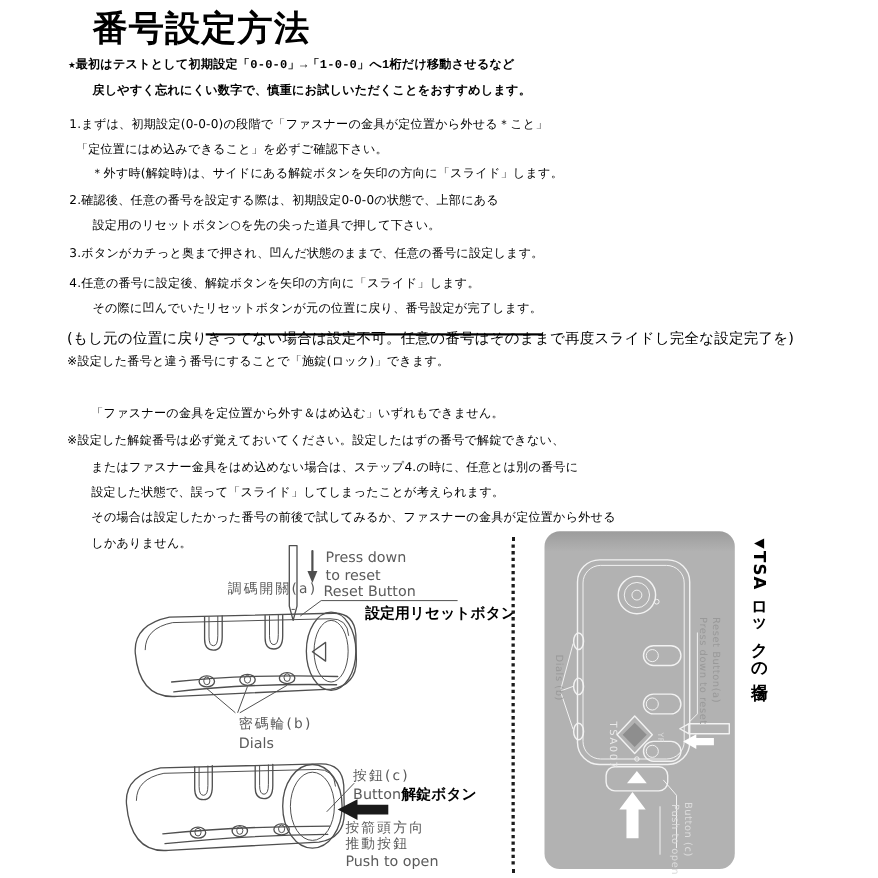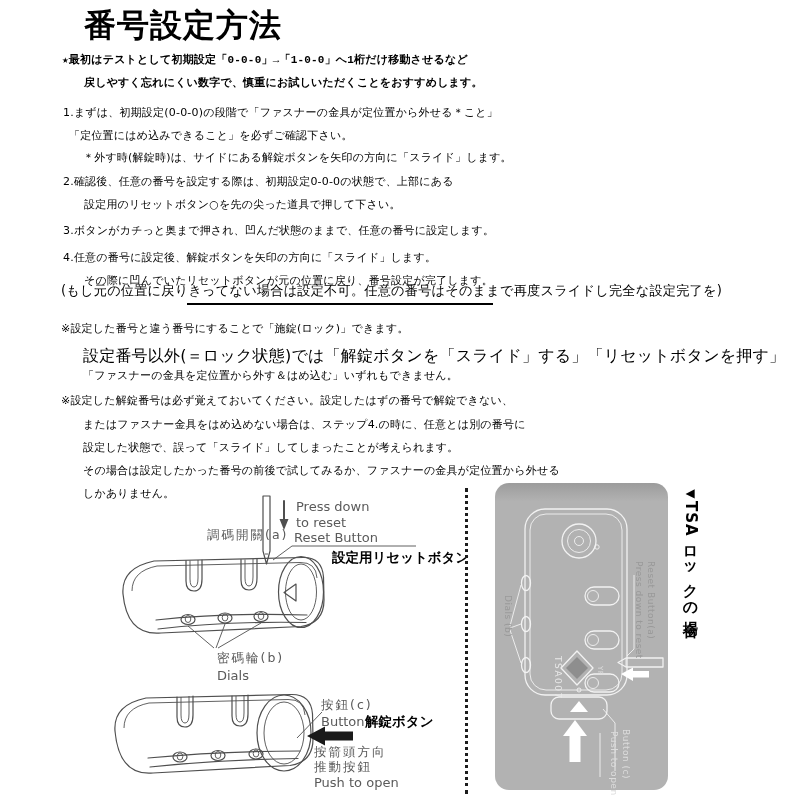--- a/index.html
+++ b/index.html
@@ -45,23 +45,22 @@
   <div class="tl b" style="top:54px;left:62px">★最初はテストとして初期設定「0-0-0」→「1-0-0」へ1桁だけ移動させるなど</div>
   <div class="tl b" style="top:77px;left:84px">戻しやすく忘れにくい数字で、慎重にお試しいただくことをおすすめします。</div>
   <div class="tl" style="top:106px;left:63px">1.まずは、初期設定(0-0-0)の段階で「ファスナーの金具が定位置から外せる＊こと」</div>
   <div class="tl" style="top:129px;left:69px">「定位置にはめ込みできること」を必ずご確認下さい。</div>
   <div class="tl" style="top:151px;left:83px">＊外す時(解錠時)は、サイドにある解錠ボタンを矢印の方向に「スライド」します。</div>
   <div class="tl" style="top:175px;left:63px">2.確認後、任意の番号を設定する際は、初期設定0-0-0の状態で、上部にある</div>
   <div class="tl" style="top:198px;left:84px">設定用のリセットボタン○を先の尖った道具で押して下さい。</div>
   <div class="tl" style="top:224px;left:63px">3.ボタンがカチっと奥まで押され、凹んだ状態のままで、任意の番号に設定します。</div>
   <div class="tl" style="top:251px;left:63px">4.任意の番号に設定後、解錠ボタンを矢印の方向に「スライド」します。</div>
   <div class="tl" style="top:274px;left:84px"><span>その際に凹んでいた</span><span class="ul">リセットボタンが元の位置に戻り、番号設定が完了します。</span></div>
-  <div class="tl sm" style="top:283px;left:61px">(もし元の位置に戻りきってない場合は設定不可。任意の番号はそのままで再度スライドし完全な設定完了を)</div>
+  <div class="tl sm" style="top:301px;left:61px">(もし元の位置に戻りきってない場合は設定不可。任意の番号はそのままで再度スライドし完全な設定完了を)</div>
   <div class="tl" style="top:322px;left:61px">※設定した番号と違う番号にすることで「施錠(ロック)」できます。</div>
-  <div class="tl sq" style="top:346px;left:83px">設定番号以外(＝ロック状態)では「解錠ボタンを「スライド」する」「リセットボタンを押す」</div>
   <div class="tl" style="top:369px;left:83px">「ファスナーの金具を定位置から外す＆はめ込む」いずれもできません。</div>
   <div class="tl" style="top:394px;left:61px">※設定した解錠番号は必ず覚えておいてください。設定したはずの番号で解錠できない、</div>
   <div class="tl" style="top:418px;left:83px">またはファスナー金具をはめ込めない場合は、ステップ4.の時に、任意とは別の番号に</div>
   <div class="tl" style="top:441px;left:83px">設定した状態で、誤って「スライド」してしまったことが考えられます。</div>
   <div class="tl" style="top:464px;left:83px">その場合は設定したかった番号の前後で試してみるか、ファスナーの金具が定位置から外せる</div>
   <div class="tl" style="top:487px;left:83px">しかありません。</div>
 
   <svg style="left:60px;top:490px" width="400" height="308" viewBox="0 0 400 308">
 
     <g>

